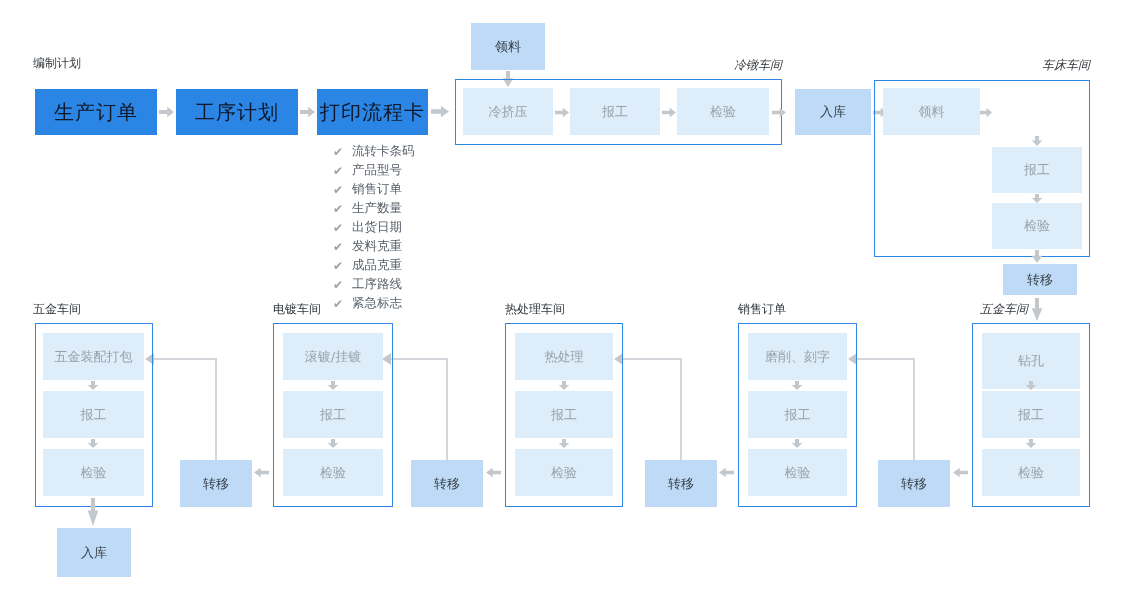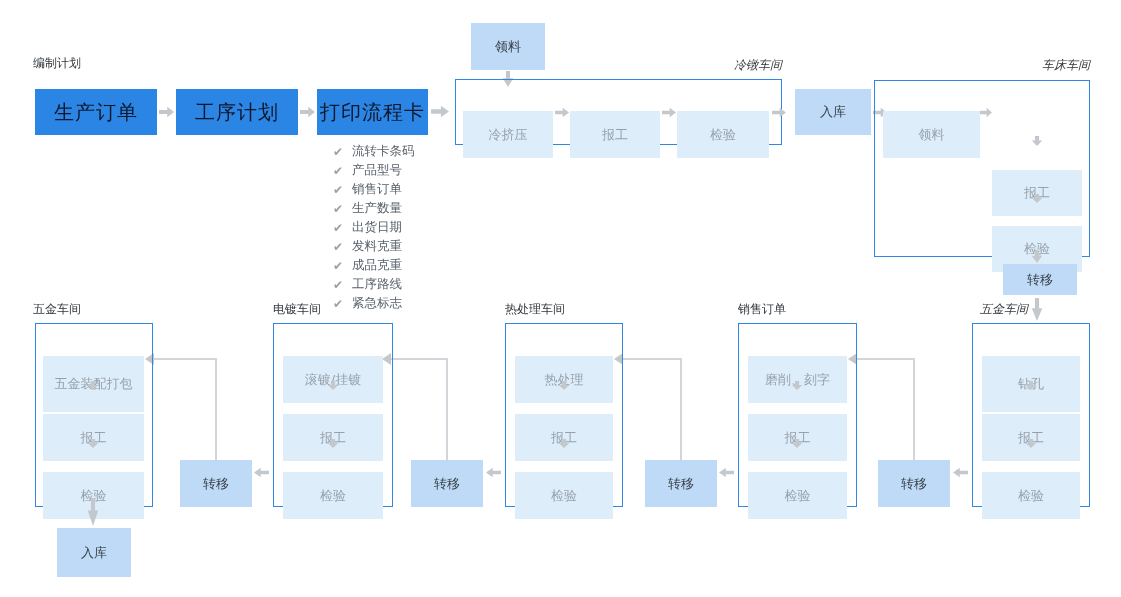--- a/index.html
+++ b/index.html
@@ -4,21 +4,21 @@
 <style>
   * { margin:0; padding:0; box-sizing:border-box; }
   html,body { background:#ffffff; }
   .canvas {
     position:relative; width:1121px; height:597px; background:#ffffff;
     font-family:"DejaVu Sans","Liberation Sans",sans-serif; overflow:hidden;
   }
   .abs { position:absolute; }
   .flex { display:flex; align-items:center; justify-content:center; }
   .bigbox { background:#2b85e4; color:#0f172a; font-size:20px; font-weight:500; letter-spacing:1px; }
-  .light { background:#ddedfa; color:#97a1ab; font-size:13px;margin-top:23px; }
+  .light { background:#ddedfa; color:#97a1ab; font-size:13px; }
   .med   { background:#bedaf6; color:#39424b; font-size:13px; }
   .group { border:1px solid #2f86e4; background:transparent; }
   .glabel { font-size:12px; color:#32373c; white-space:nowrap; line-height:14px; }
   .glabel.r { text-align:right;font-style:italic; }
   .arr { background:#c3c8cd; }
   .arr.r { clip-path: polygon(0 33%, 55% 33%, 55% 6%, 100% 50%, 55% 94%, 55% 67%, 0 67%); }
   .arr.l { clip-path: polygon(100% 33%, 45% 33%, 45% 6%, 0 50%, 45% 94%, 45% 67%, 100% 67%); }
   .arr.d { clip-path: polygon(33% 0, 33% 45%, 6% 45%, 50% 100%, 94% 45%, 67% 45%, 67% 0); }
   .head-l { background:#c3c8cd; clip-path: polygon(100% 0, 0 50%, 100% 100%); }
   .line { background:#d2d5d9; }
@@ -151,21 +151,21 @@
   <div class="abs arr d" style="left:327px;top:439px;width:12px;height:9px"></div>
   <div class="abs flex light" style="left:283px;top:449px;width:100px;height:47px">检验</div>
   <div class="abs arr l" style="left:254px;top:467px;width:15px;height:11px"></div>
   <div class="abs flex med" style="left:180px;top:460px;width:72px;height:47px">转移</div>
   <div class="abs line" style="left:215px;top:359px;width:2px;height:101px"></div>
   <div class="abs line" style="left:153px;top:358px;width:64px;height:2px"></div>
   <div class="abs head-l" style="left:145px;top:353px;width:9px;height:12px"></div>
 
   <div class="abs glabel" style="left:33px;top:302px">五金车间</div>
   <div class="abs group" style="left:35px;top:323px;width:118px;height:184px"></div>
-  <div class="abs flex light" style="left:43px;top:333px;width:101px;height:56px">五金装配打包</div>
+  <div class="abs flex light" style="left:43px;top:333px;width:101px;height:47px">五金装配打包</div>
   <div class="abs arr d" style="left:87px;top:381px;width:12px;height:9px"></div>
   <div class="abs flex light" style="left:43px;top:391px;width:101px;height:47px">报工</div>
   <div class="abs arr d" style="left:87px;top:439px;width:12px;height:9px"></div>
   <div class="abs flex light" style="left:43px;top:449px;width:101px;height:47px">检验</div>
   <div class="abs arr d" style="left:87px;top:498px;width:12px;height:28px"></div>
   <div class="abs flex med" style="left:57px;top:528px;width:74px;height:49px">入库</div>
 
 </div>
 
 </body></html>

